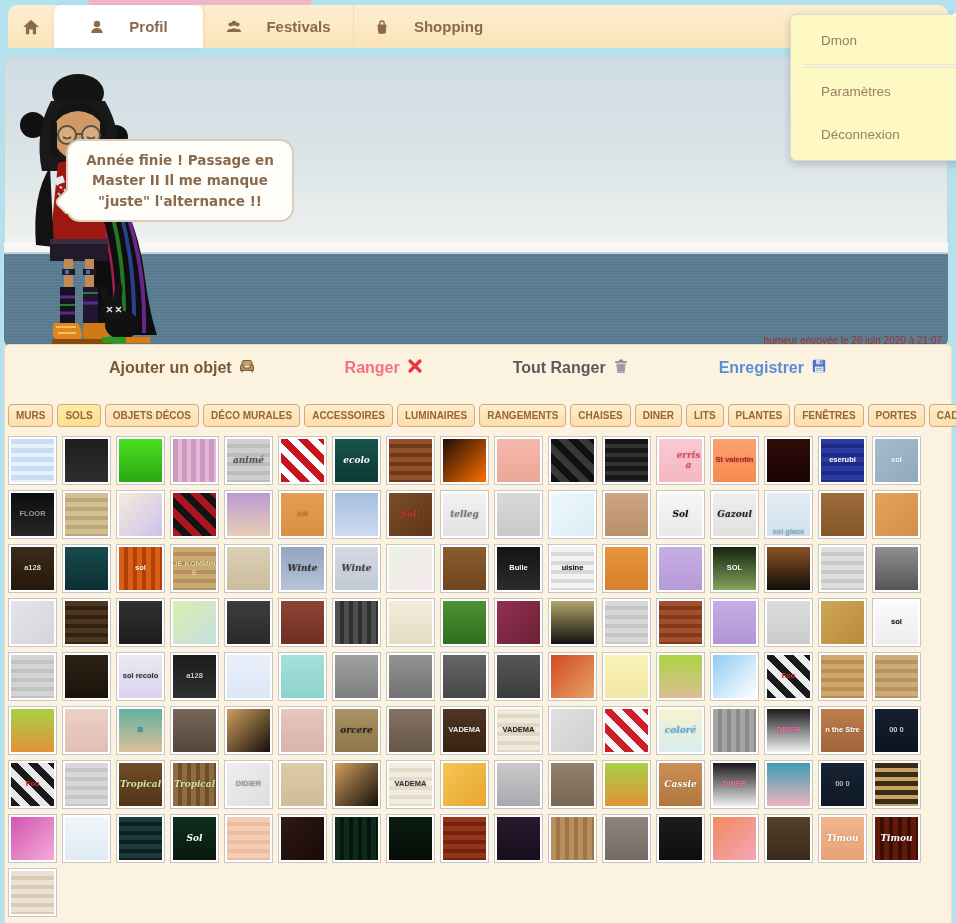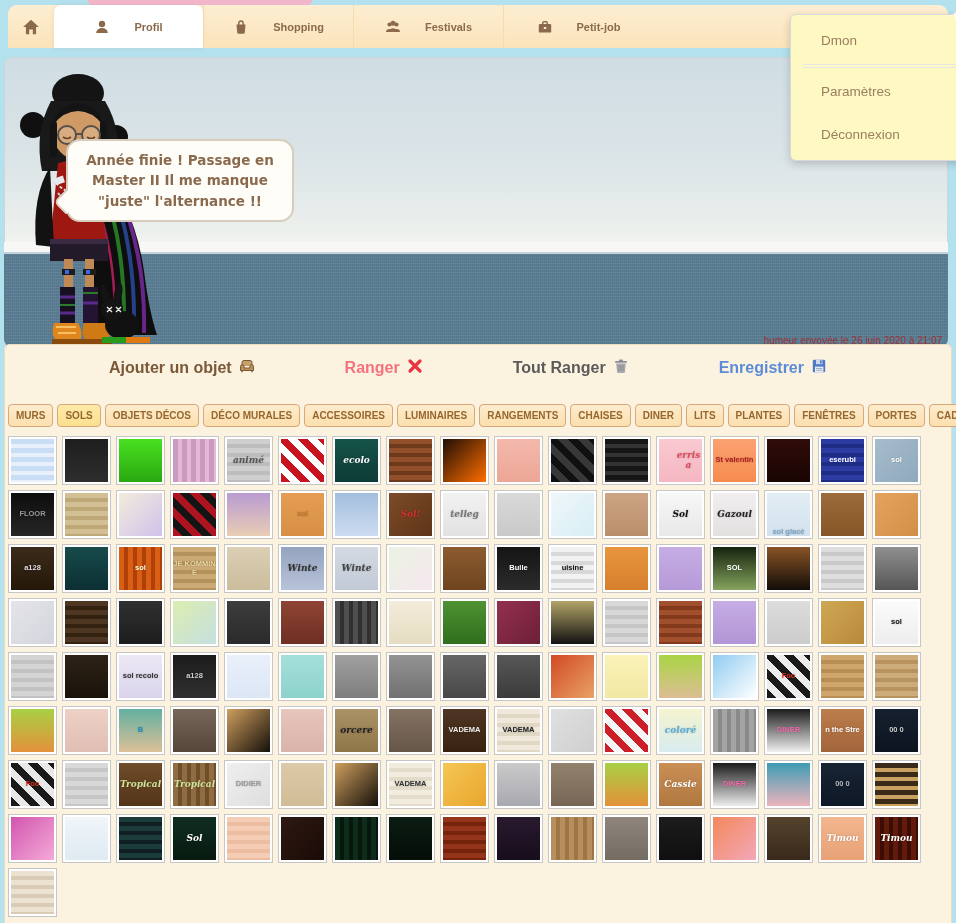--- a/index.html
+++ b/index.html
@@ -6,21 +6,21 @@
   body{width:956px;height:923px;overflow:hidden;background:#b4e1ee;
        font-family:"Liberation Sans",sans-serif;position:relative;}
   #page{position:relative;width:956px;height:923px;}
   .deco-arc{position:absolute;left:88px;top:0;width:224px;height:6px;background:#f2b6ca;
             border-radius:0 0 60px 60px;}
   
   #nav{position:absolute;left:8px;top:5px;width:940px;height:43px;display:flex;
        background:linear-gradient(#fdeed2,#fbe3bb);border-radius:9px 9px 0 0;}
   .home-tab{width:46px;display:flex;align-items:center;justify-content:center;cursor:pointer;}
   .tab{width:149px;display:flex;align-items:center;justify-content:center;gap:24px;
-       color:#8a6a4a;font-weight:bold;font-size:11px;cursor:pointer;
+       color:#8a6a4a;font-weight:bold;font-size:15px;cursor:pointer;
        border-left:1px solid #f3dcae;}
   .tab.active{background:#fff;border-radius:7px 7px 0 0;border-left:none;
               box-shadow:0 0 4px rgba(150,110,60,.15);}
   .tab svg,.home-tab svg{display:block;}
   
   #menu{position:absolute;left:790px;top:14px;width:163px;background:#fef9c3;
         border:1px solid #d9d9d9;border-radius:6px;box-shadow:0 3px 8px rgba(0,0,0,.18);
         z-index:30;padding:4px 12px;}
   #menu .caret{position:absolute;top:-7px;right:10px;width:12px;height:12px;background:#fff;
         border-left:1px solid #d9d9d9;border-top:1px solid #d9d9d9;transform:rotate(45deg);}
@@ -85,46 +85,36 @@
           <svg width="16" height="16" viewBox="0 0 16 16">
             <circle cx="8" cy="5" r="3.2" fill="#8a6a4a"></circle>
             <path d="M2.2 14 a5.8 5 0 0 1 11.6 0 z" fill="#8a6a4a"></path>
           </svg>
         </span>
         <span>Profil</span>
       </div>
       <div class="tab">
         <span>
           <svg width="16" height="16" viewBox="0 0 16 16">
-            <path d="M3.5 5.5 h9 l-.7 8 a1.5 1.5 0 0 1 -1.5 1.3 h-4.6 a1.5 1.5 0 0 1 -1.5 -1.3 z" fill="#8a6a4a"></path>
-            <path d="M5.8 6 V4.6 a2.2 2.6 0 0 1 4.4 0 V6" stroke="#8a6a4a" stroke-width="1.4" fill="none"></path>
-          </svg>
-        </span>
-        <span>Shopping</span>
-      </div>
-      <div class="tab">
-        <span>
-          <svg width="16" height="16" viewBox="0 0 16 16">
             <circle cx="4.5" cy="5.5" r="2.1" fill="#8a6a4a"></circle>
             <circle cx="11.5" cy="5.5" r="2.1" fill="#8a6a4a"></circle>
             <circle cx="8" cy="4.2" r="2.5" fill="#8a6a4a"></circle>
             <path d="M1 13 a3.5 3 0 0 1 7 0 z M8 13 a3.5 3 0 0 1 7 0 z M4.3 12 a3.8 3.4 0 0 1 7.4 0 z" fill="#8a6a4a"></path>
           </svg>
         </span>
         <span>Festivals</span>
       </div>
       <div class="tab">
         <span>
           <svg width="16" height="16" viewBox="0 0 16 16">
-            <rect x="1.8" y="5" width="12.4" height="8.6" rx="1.2" fill="#8a6a4a"></rect>
-            <path d="M5.8 5 V3.8 a1 1 0 0 1 1-1 h2.4 a1 1 0 0 1 1 1 V5" stroke="#8a6a4a" stroke-width="1.4" fill="none"></path>
-            <rect x="6.8" y="8" width="2.4" height="2" fill="#fdeed2"></rect>
+            <path d="M3.5 5.5 h9 l-.7 8 a1.5 1.5 0 0 1 -1.5 1.3 h-4.6 a1.5 1.5 0 0 1 -1.5 -1.3 z" fill="#8a6a4a"></path>
+            <path d="M5.8 6 V4.6 a2.2 2.6 0 0 1 4.4 0 V6" stroke="#8a6a4a" stroke-width="1.4" fill="none"></path>
           </svg>
         </span>
-        <span>Petit-job</span>
+        <span>Shopping</span>
       </div>
     </div>
 
   <div id="menu">
     <div class="caret"></div>
 
   <div class="menu-item">Dmon</div>
       <div class="menu-div"></div>
       <div class="menu-div"></div>
       <div class="menu-item">Paramètres</div>

